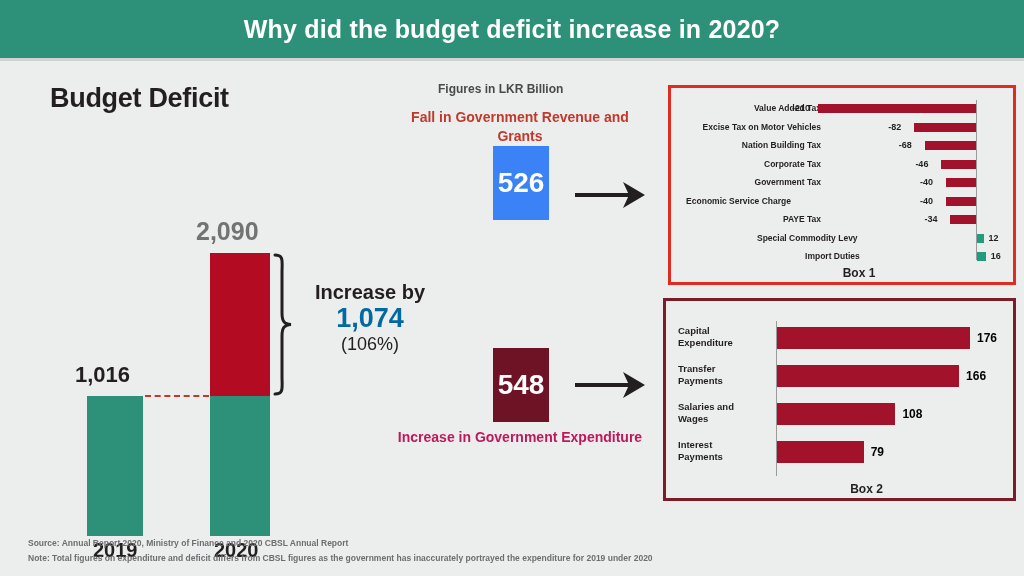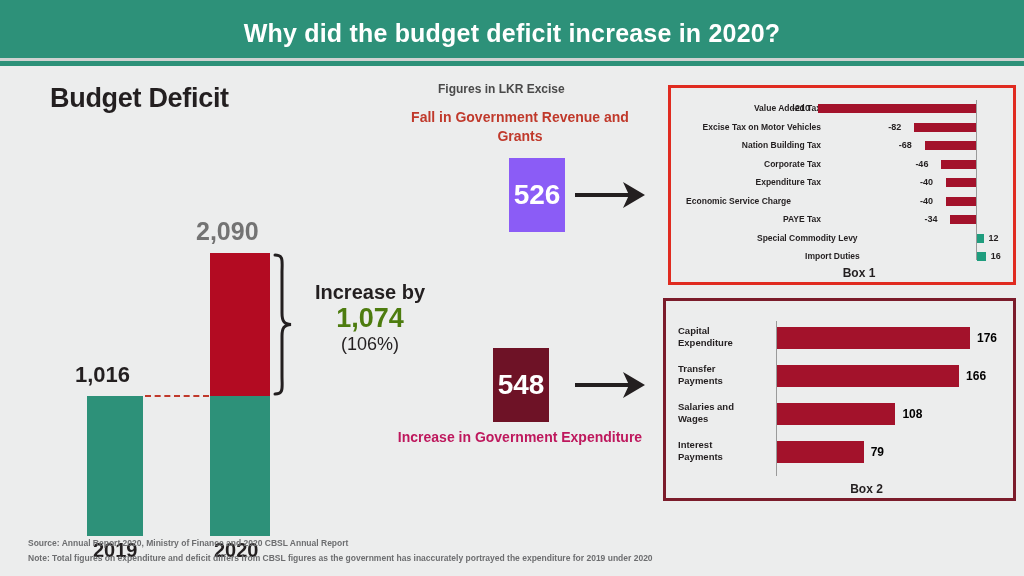--- a/index.html
+++ b/index.html
@@ -11,21 +11,21 @@
   }
   #infographic {
     position: relative;
     width: 1024px; height: 576px;
     background: #eceded;
   }
 
   
   #header {
     position: absolute; left: 0; top: 0;
-    width: 1024px; height: 66px;
+    width: 1024px; height: 58px;
     background: #2d9179;
     display: flex; align-items: center; justify-content: center;
   }
   #header-title {
     color: #ffffff;
     font-size: 25px;
     font-weight: bold;
     letter-spacing: 0.2px;
     white-space: nowrap;
   }
@@ -85,21 +85,21 @@
   
   #brace {
     position: absolute; left: 272px; top: 192px;
     width: 22px; height: 143px;
   }
   #increase-block {
     position: absolute; left: 300px; top: 220px;
     text-align: center; width: 140px;
   }
   #increase-by { font-size: 20px; font-weight: bold; color: #231f20; }
-  #increase-value { font-size: 27px; font-weight: bold; color: #4d7c0f; line-height: 1.1; }
+  #increase-value { font-size: 27px; font-weight: bold; color: #0369a1; line-height: 1.1; }
   #increase-pct { font-size: 18px; color: #231f20; }
 
   
   #figures-note {
     position: absolute; left: 438px; top: 82px;
     font-size: 12px; font-weight: bold; color: #4a4a4a;
   }
   .mid-caption {
     position: absolute;
     text-align: center;
@@ -109,21 +109,21 @@
   }
   #caption-revenue { left: 400px; top: 108px; width: 240px; }
   #caption-expenditure { left: 380px; top: 428px; width: 280px; color: #be185d; }
 
   .value-box {
     position: absolute;
     width: 56px; height: 74px;
     display: flex; align-items: center; justify-content: center;
     color: #ffffff; font-size: 28px; font-weight: bold;
   }
-  #box-526 { left: 493px; top: 158px; background: #8b5cf6; margin-left: 16px; }
+  #box-526 { left: 493px; top: 146px; background: #3b82f6; }
   #box-548 { left: 493px; top: 348px; background: #6e1226; }
 
   .arrow { position: absolute; width: 74px; height: 34px; }
   #arrow-revenue { left: 573px; top: 178px; }
   #arrow-expenditure { left: 573px; top: 368px; }
 
   
   .chart-box {
     position: absolute;
     background: #eceded;
@@ -234,21 +234,21 @@
       <path d="M3 2 C 12 2, 10 8, 10 20 L10 60 C10 68, 12 71, 19 71.5 C12 72, 10 75, 10 83 L10 123 C10 135, 12 141, 3 141" fill="none" stroke="#231f20" stroke-width="3" stroke-linecap="round"></path>
     </svg>
 
     <div id="increase-block">
       <div id="increase-by">Increase by</div>
       <div id="increase-value">1,074</div>
       <div id="increase-pct">(106%)</div>
     </div>
   </div>
 
-  <div id="figures-note">Figures in LKR Excise</div>
+  <div id="figures-note">Figures in LKR Billion</div>
 
   <div class="mid-caption" id="caption-revenue">Fall in Government Revenue and Grants</div>
   <div class="value-box" id="box-526">526</div>
   <svg class="arrow" id="arrow-revenue" viewBox="0 0 74 34">
     <line x1="2" y1="17" x2="56" y2="17" stroke="#231f20" stroke-width="4"></line>
     <path d="M50 4 L72 17 L50 30 L56 17 Z" fill="#231f20"></path>
   </svg>
 
   <div class="value-box" id="box-548">548</div>
   <svg class="arrow" id="arrow-expenditure" viewBox="0 0 74 34">
@@ -274,21 +274,21 @@
           <div class="b1-label" style="right: 155px;">Nation Building Tax</div>
           <div class="b1-bar-neg" style="left: 253.838px; width: 51.1619px;"></div>
           <div class="b1-value" style="left: 227.838px;">-68</div>
         </div>
         <div class="b1-row" style="top: 69.5px; left: 0px; width: 305px;">
           <div class="b1-label" style="right: 155px;">Corporate Tax</div>
           <div class="b1-bar-neg" style="left: 270.39px; width: 34.6095px;"></div>
           <div class="b1-value" style="left: 244.39px;">-46</div>
         </div>
         <div class="b1-row" style="top: 88px; left: 0px; width: 305px;">
-          <div class="b1-label" style="right: 155px;">Expenditure Tax</div>
+          <div class="b1-label" style="right: 155px;">Government Tax</div>
           <div class="b1-bar-neg" style="left: 274.905px; width: 30.0952px;"></div>
           <div class="b1-value" style="left: 248.905px;">-40</div>
         </div>
         <div class="b1-row" style="top: 106.5px; left: 0px; width: 275px;">
           <div class="b1-label" style="right: 155px;">Economic Service Charge</div>
           <div class="b1-bar-neg" style="left: 274.905px; width: 30.0952px;"></div>
           <div class="b1-value" style="left: 248.905px;">-40</div>
         </div>
         <div class="b1-row" style="top: 125px; left: 0px; width: 305px;">
           <div class="b1-label" style="right: 155px;">PAYE Tax</div>

